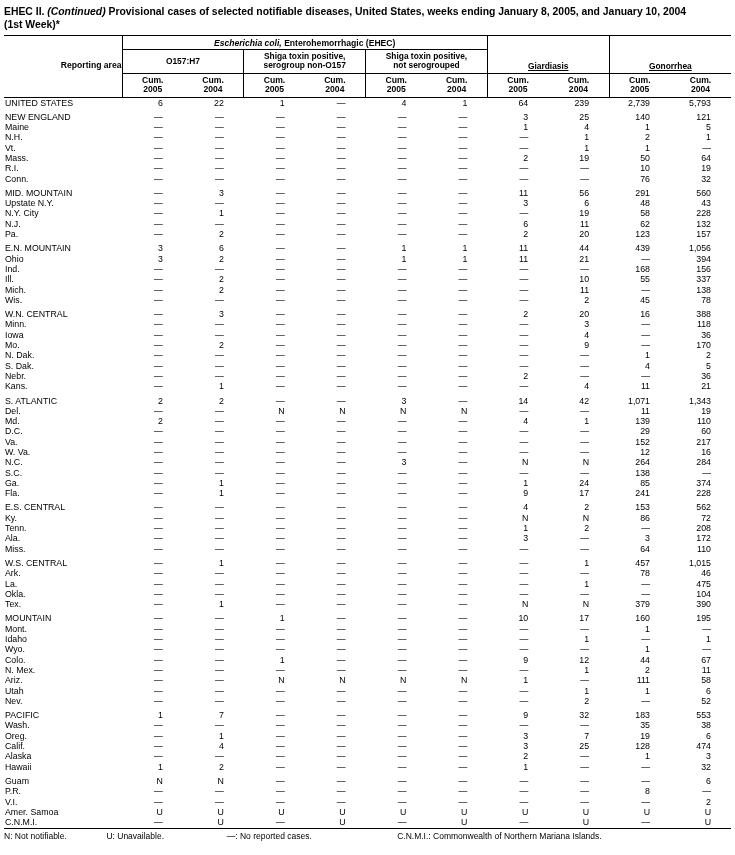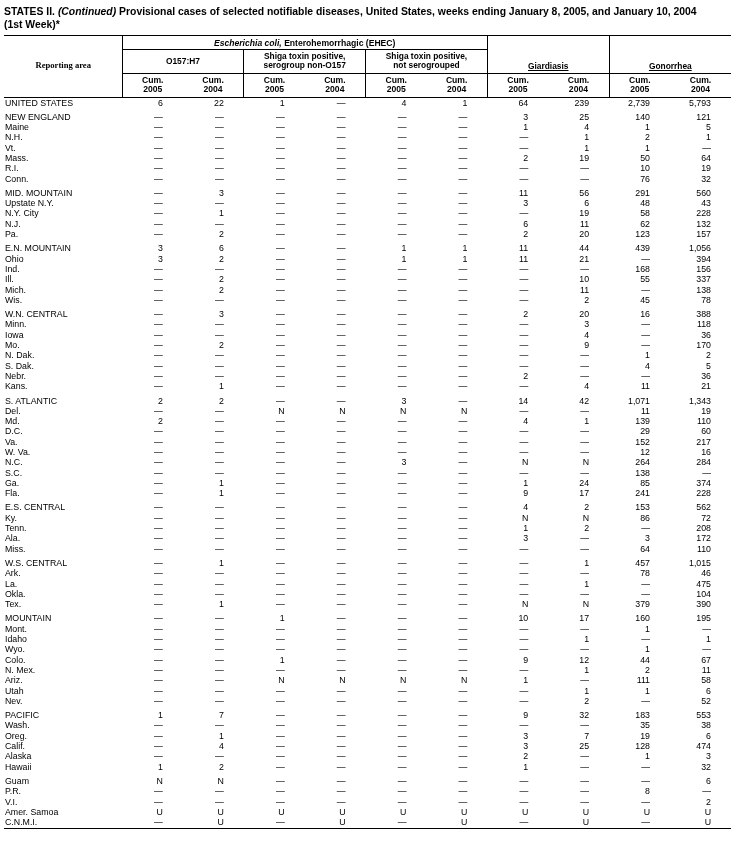--- a/index.html
+++ b/index.html
@@ -15,24 +15,23 @@
 
   table {
     border-collapse:collapse; table-layout:fixed;
     width:727px; margin-top:4px; border-top:1px solid #000;
   }
   th, td { padding:0; }
   col.c-area { width:118px; }
 
   thead th { font-weight:bold; }
   th.area-h {
-    text-align:center; vertical-align:bottom;
+    text-align:right; vertical-align:bottom;
     font-size:8.8px; padding:0 0 2px 1px;
     border-bottom:1px solid #000;
-    font-family:Liberation Serif, serif;
   }
   .vl { border-left:1px solid #000; }
 
   .h1 th { height:13px; vertical-align:middle; font-size:8.6px; }
   .h1 th.ehec { border-bottom:1px solid #000; text-align:center; }
   .h1 th.hempty { border-bottom:none; }
 
   .h2 th {
     border-bottom:1px solid #000; text-align:center;
     font-size:8.4px; line-height:9.5px; font-weight:bold;
@@ -59,21 +58,21 @@
   .fseg.s1 { width:100px; }
   .fseg.s2 { width:118px; }
   .fseg.s3 { width:168px; }
 </style>
 </head>
 <body>
 
 <div class="page">
 
   <div class="title">
-    <span>STATES II. </span><span class="it">(Continued)</span><span> Provisional cases of selected notifiable diseases, United States, weeks ending January 8, 2005, and January 10, 2004</span><br>
+    <span>EHEC II. </span><span class="it">(Continued)</span><span> Provisional cases of selected notifiable diseases, United States, weeks ending January 8, 2005, and January 10, 2004</span><br>
     <span>(1st Week)*</span>
   </div>
 
   <table>
     <colgroup>
       <col class="c-area">
       <col>
         <col>
         <col>
         <col>
@@ -1066,15 +1065,21 @@
           <td class="val">U</td>
           <td class="val">—</td>
           <td class="val">U</td>
           <td class="val">—</td>
           <td class="val">U</td>
         </tr>
       </tbody>
     </table>
 
   <div class="footer">
+    <div>
+      <span class="fseg s1">N: Not notifiable.</span>
+      <span class="fseg s2">U: Unavailable.</span>
+      <span class="fseg s3">—: No reported cases.</span>
+      <span class="fseg">C.N.M.I.: Commonwealth of Northern Mariana Islands.</span>
+    </div>
   </div>
 
 </div>
 
 </body></html>

